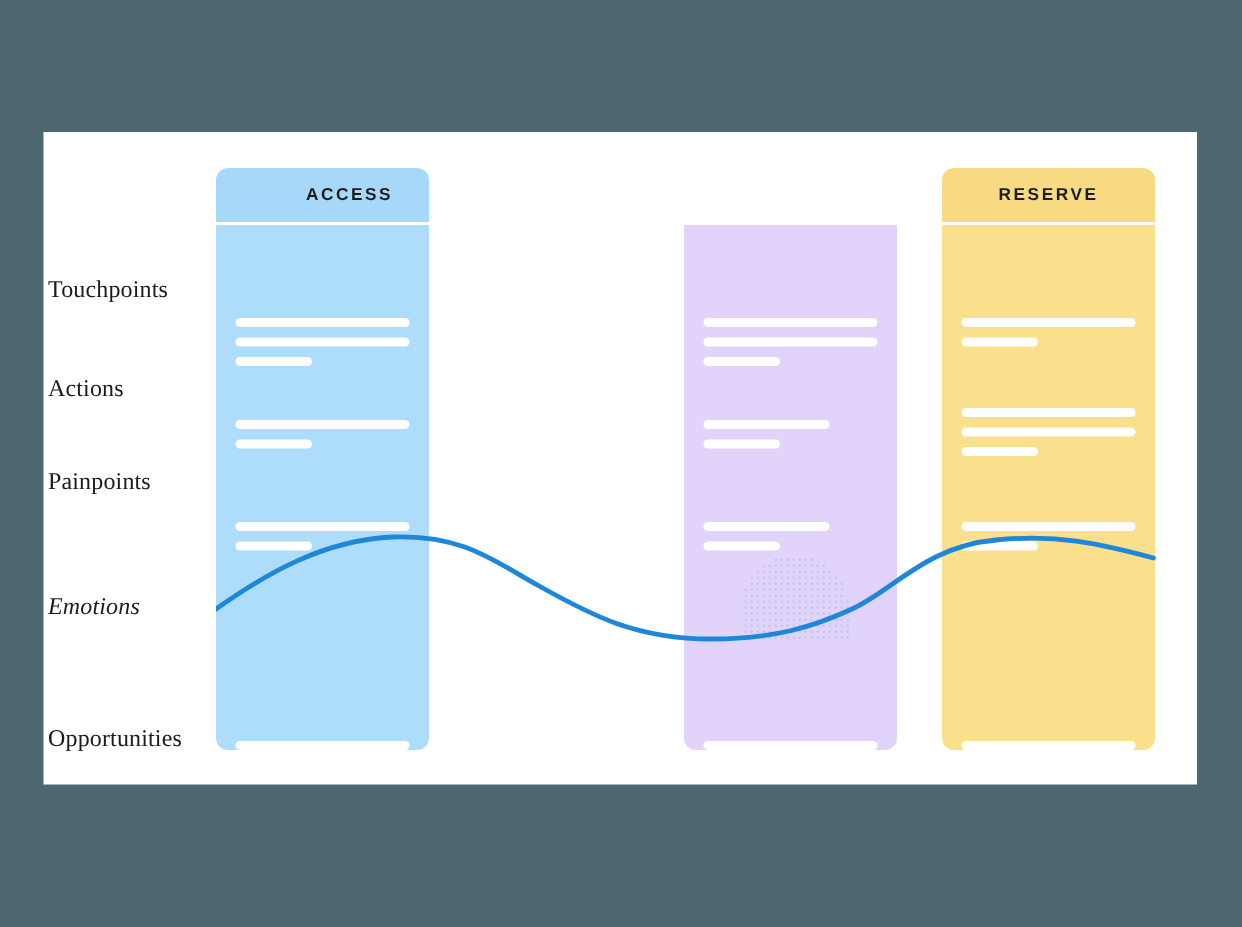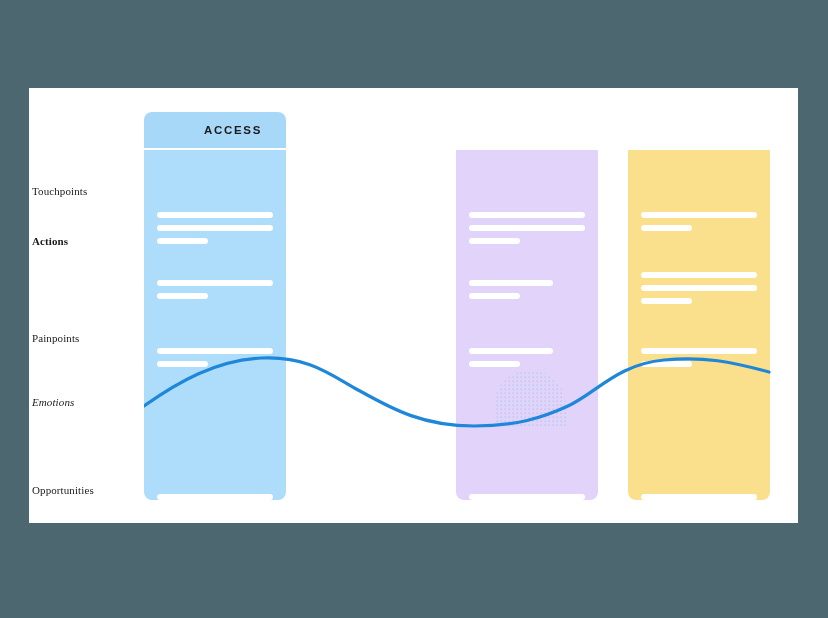--- a/index.html
+++ b/index.html
@@ -33,21 +33,21 @@
     left: 0;
     top: 0;
     width: 115px;
     height: 100%;
   }
   .row-label {
     position: absolute;
     left: 3px;
     width: 112px;
     font-family: "Liberation Serif", "DejaVu Serif", serif;
-    font-size: 11px;
+    font-size: 16px;
     color: #1b1b1b;
     line-height: 1;
     white-space: nowrap;
     letter-spacing: 0.1px;
   }
 
   
   #stage-track {
     position: absolute;
     left: 115px;
@@ -123,22 +123,22 @@
     height: 100%;
   }
 </style>
 </head>
 <body style="background: rgb(77, 103, 113);">
 
 <div id="journey-card" style="background: rgb(255, 255, 255);">
 
   <div id="row-label-rail">
       <div class="row-label" style="top: 98px;">Touchpoints</div>
-      <div class="row-label" style="top: 148px; font-weight: bold;">Actions</div>
-      <div class="row-label" style="top: 245px;">Painpoints</div>
+      <div class="row-label" style="top: 164px;">Actions</div>
+      <div class="row-label" style="top: 226px;">Painpoints</div>
       <div class="row-label" style="top: 309px; font-style: italic;">Emotions</div>
       <div class="row-label" style="top: 397px;">Opportunities</div>
     </div>
 
   <div id="stage-track">
       <div class="stage-col" style="left: 0px;">
         <div class="stage-header" style="background: rgb(168, 216, 248); padding-left: 36px;">
           <span class="stage-header-label">ACCESS</span>
         </div>
         <div class="stage-body" style="background: rgb(174, 221, 251);">
@@ -174,20 +174,23 @@
           <div class="cell-block" style="top: 198px;">
             <div class="bar w-med"></div>
             <div class="bar w-short"></div>
           </div>
           <div class="cell-block" style="top: 344px;">
             <div class="bar w-full"></div>
           </div>
         </div>
       </div>
       <div class="stage-col" style="left: 484px;">
+        <div class="stage-header" style="background: rgb(248, 218, 131);">
+          <span class="stage-header-label">RESERVE</span>
+        </div>
         <div class="stage-body" style="background: rgb(250, 223, 140);">
           <div class="cell-block" style="top: 62px;">
             <div class="bar w-full"></div>
             <div class="bar w-short"></div>
           </div>
           <div class="cell-block" style="top: 122px;">
             <div class="bar w-full"></div>
             <div class="bar w-full"></div>
             <div class="bar w-short"></div>
           </div>

